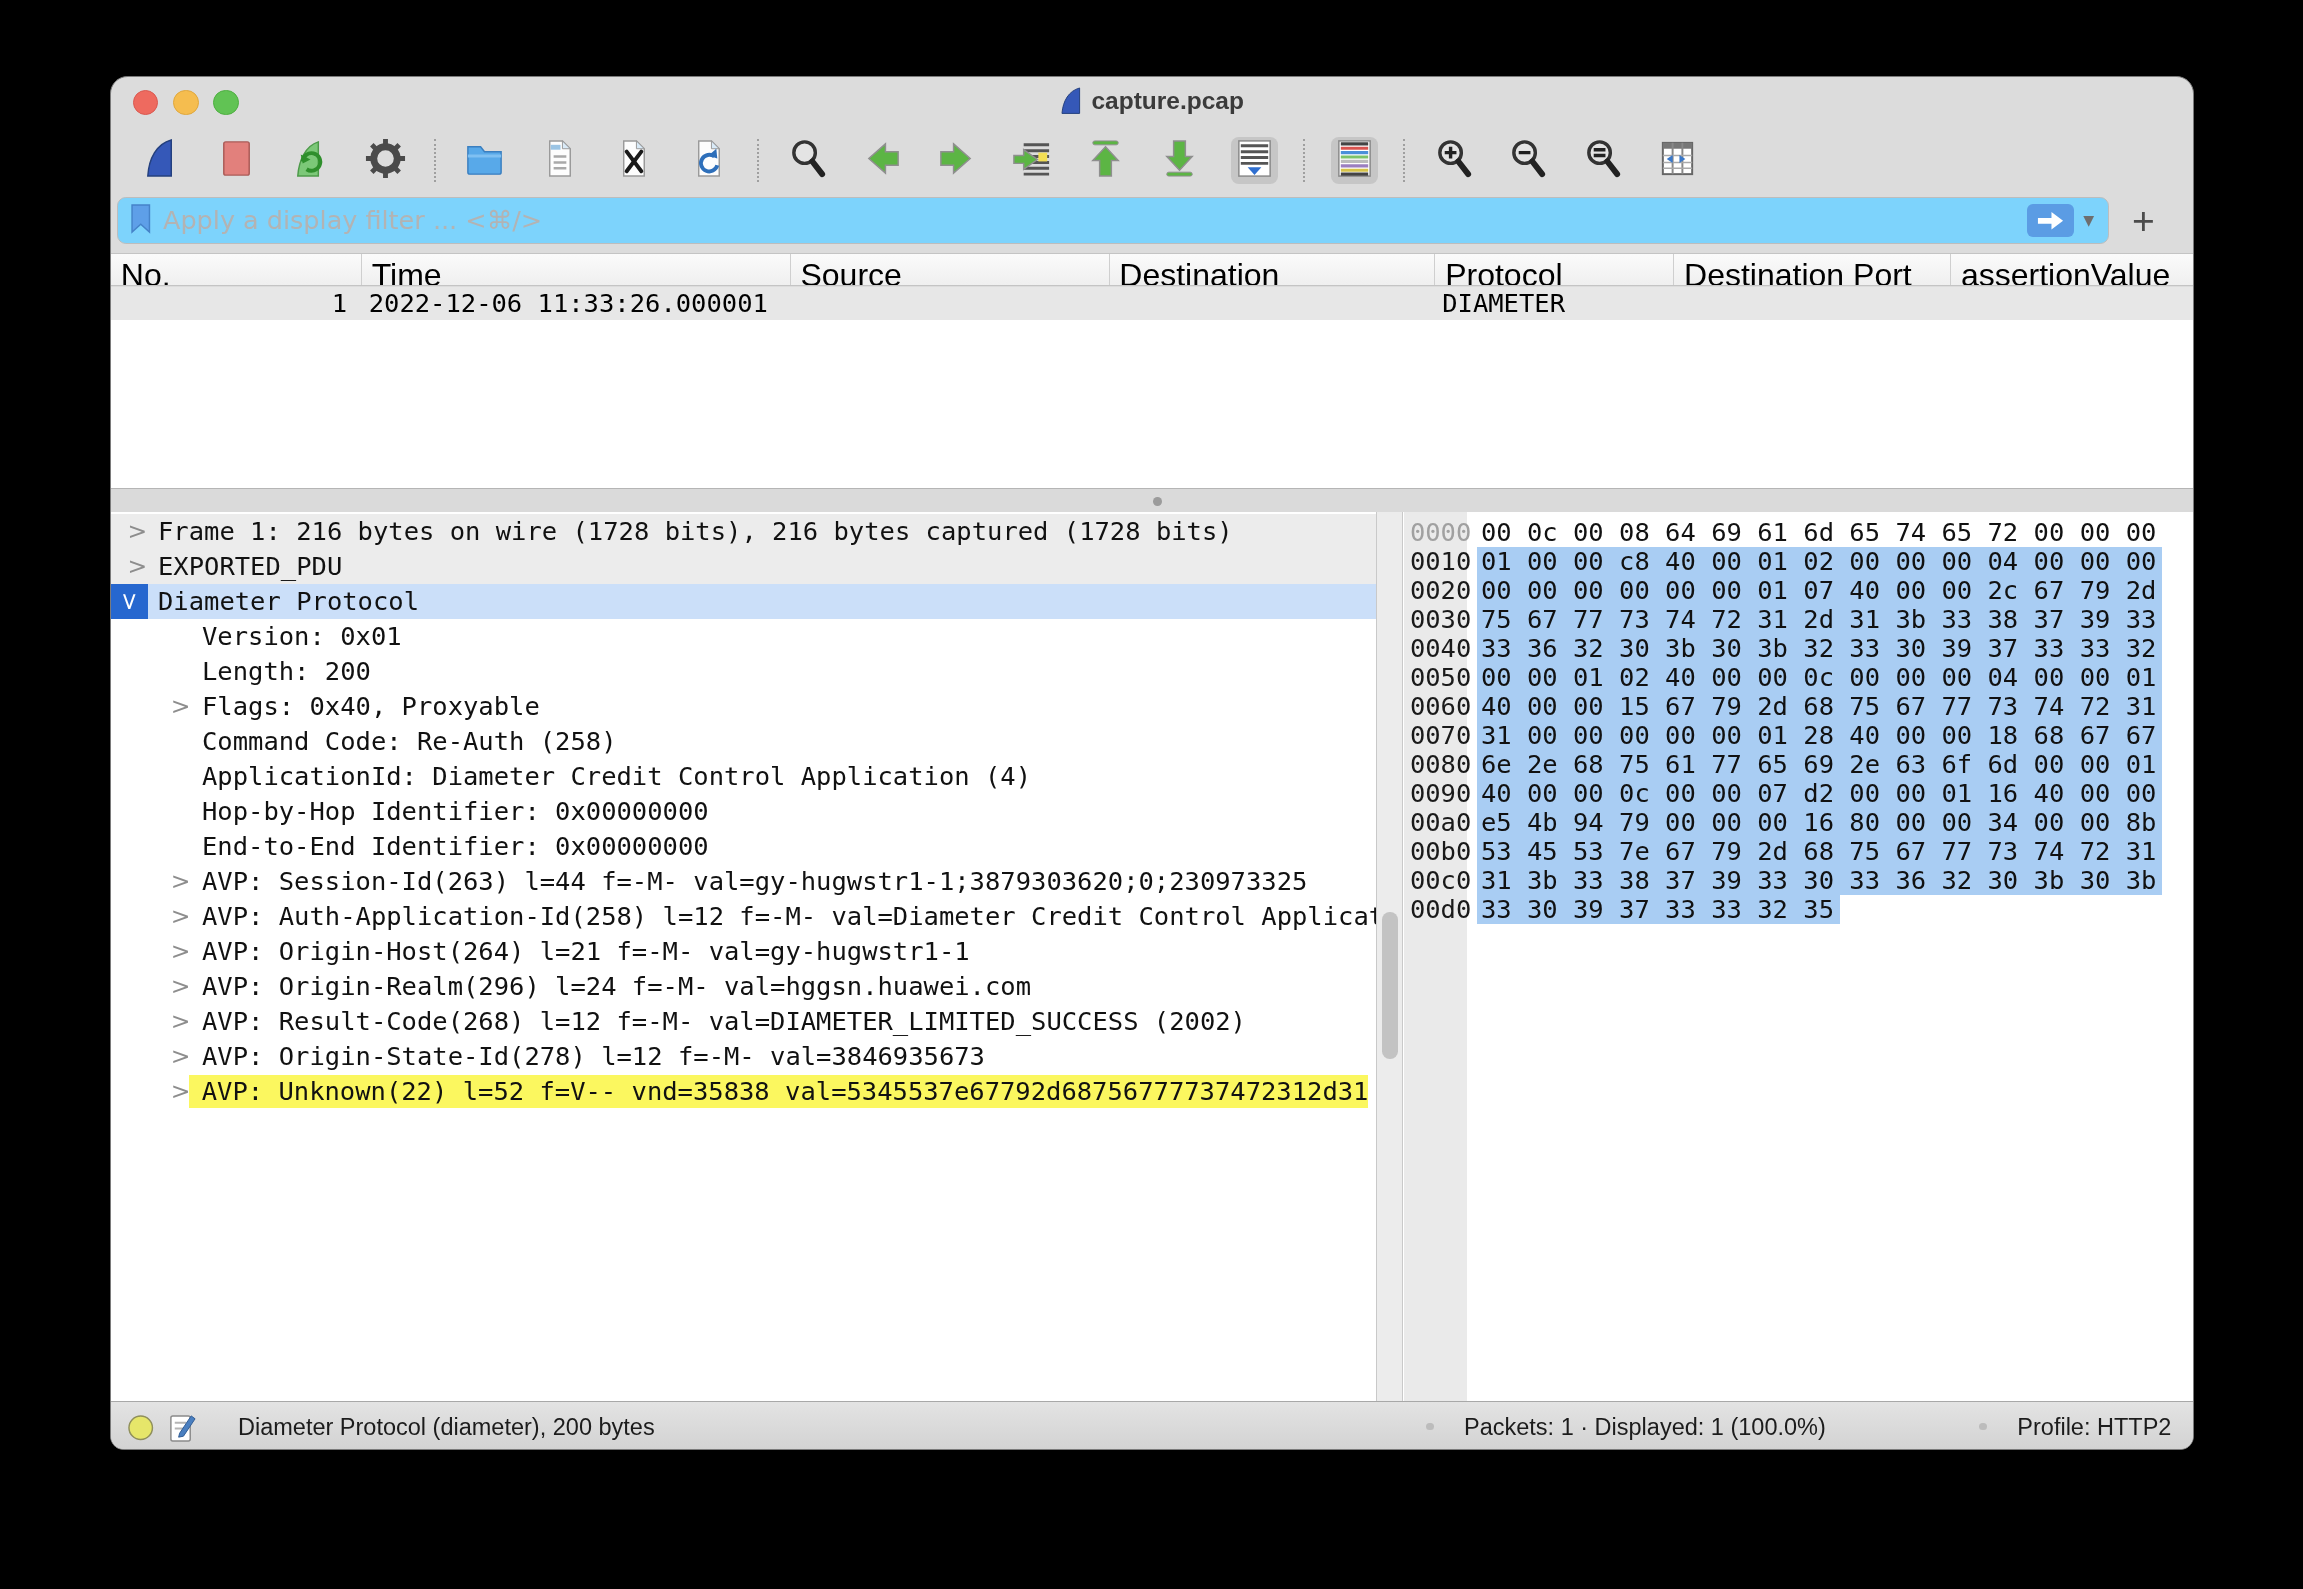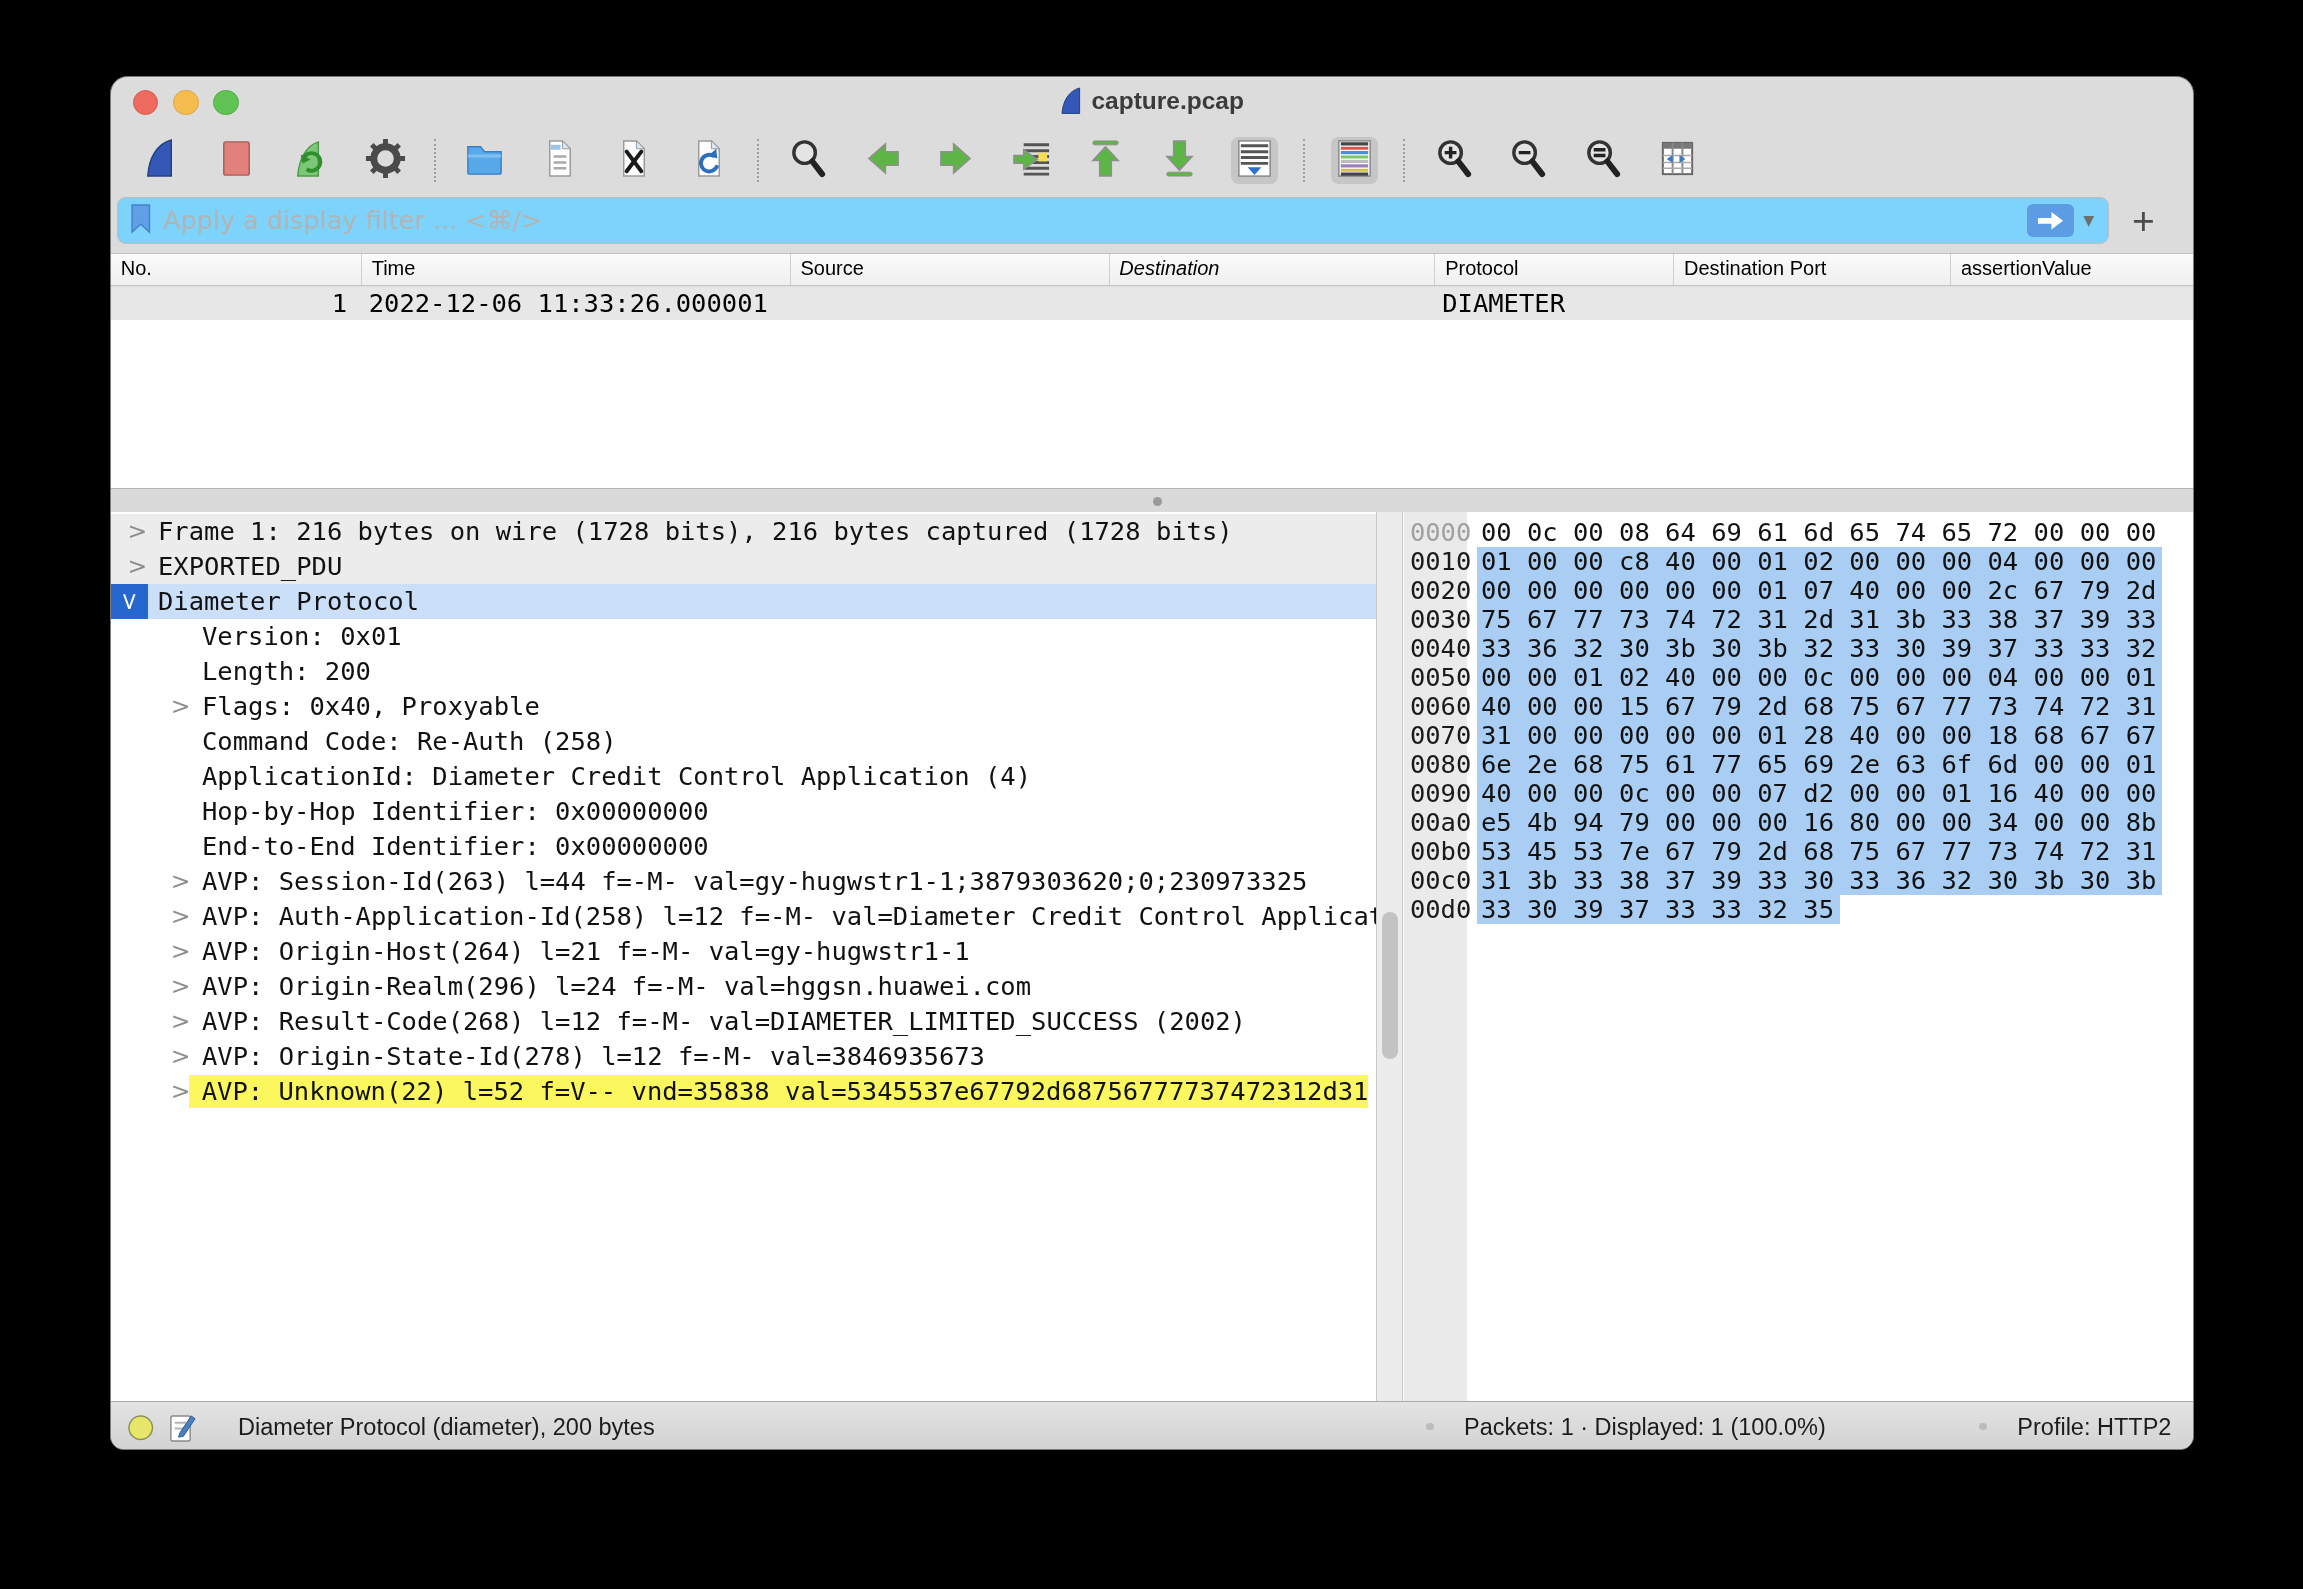--- a/index.html
+++ b/index.html
@@ -40,21 +40,21 @@
                display:flex; align-items:center; justify-content:center; margin-right:9.8px; }
   #apply-caret { flex:0 0 auto; font-size:21.6px; color:#6e6e6e; margin-right:13.7px; }
   #plus-btn { position:absolute; left:2011px; top:2px; width:43px; height:51px;
               font-size:39px; color:#4c4c4c; display:flex; align-items:center; justify-content:center; }
 
   
   #plist-header { position:absolute; left:0; top:176px; width:100%; height:33px;
                   background:linear-gradient(#fbfbfb,#efefef);
                   border-top:1px solid #c4c4c4; border-bottom:1px solid #c4c4c4;
                   display:flex; }
-  .ph-cell { height:100%; font-size:20px; color:#000; padding:2.9px 0 0 9.8px;
+  .ph-cell { height:100%; font-size:32px; color:#000; padding:2.9px 0 0 9.8px;
              border-left:1px solid #cfcfcf; overflow:hidden; white-space:nowrap; }
   .ph-cell:first-child { border-left:none; }
   #plist-row { position:absolute; left:0; top:210px; width:100%; height:33px;
                background:#e7e7e7; display:flex;
                font-family:"DejaVu Sans Mono", monospace; font-size:25.5px; color:#000; }
   .pr-cell { height:100%; padding:1px 0 0 7.8px; overflow:hidden; white-space:nowrap; }
   .pr-cell.num { text-align:right; padding-right:13.7px; }
   #plist-empty { position:absolute; left:0; top:243px; width:100%; height:168px; background:#fff; }
 
   
@@ -328,21 +328,21 @@
       </span>
       <span id="apply-caret">▾</span>
     </div>
     <div id="plus-btn">+</div>
   </div>
 
   <div id="plist-header">
       <div class="ph-cell" style="width: 250px;">No.</div>
       <div class="ph-cell" style="width: 429px;">Time</div>
       <div class="ph-cell" style="width: 319px;">Source</div>
-      <div class="ph-cell" style="width: 326px; font-style: italic;">Destination</div>
+      <div class="ph-cell" style="width: 326px;">Destination</div>
       <div class="ph-cell" style="width: 239px;">Protocol</div>
       <div class="ph-cell" style="width: 277px;">Destination Port</div>
       <div class="ph-cell" style="width: 243px;">assertionValue</div>
     </div>
   <div id="plist-row">
       <div class="pr-cell num" style="width: 250px;">1</div>
       <div class="pr-cell" style="width: 429px;">2022-12-06 11:33:26.000001</div>
       <div class="pr-cell" style="width: 319px;"></div>
       <div class="pr-cell" style="width: 326px;"></div>
       <div class="pr-cell" style="width: 239px;">DIAMETER</div>

